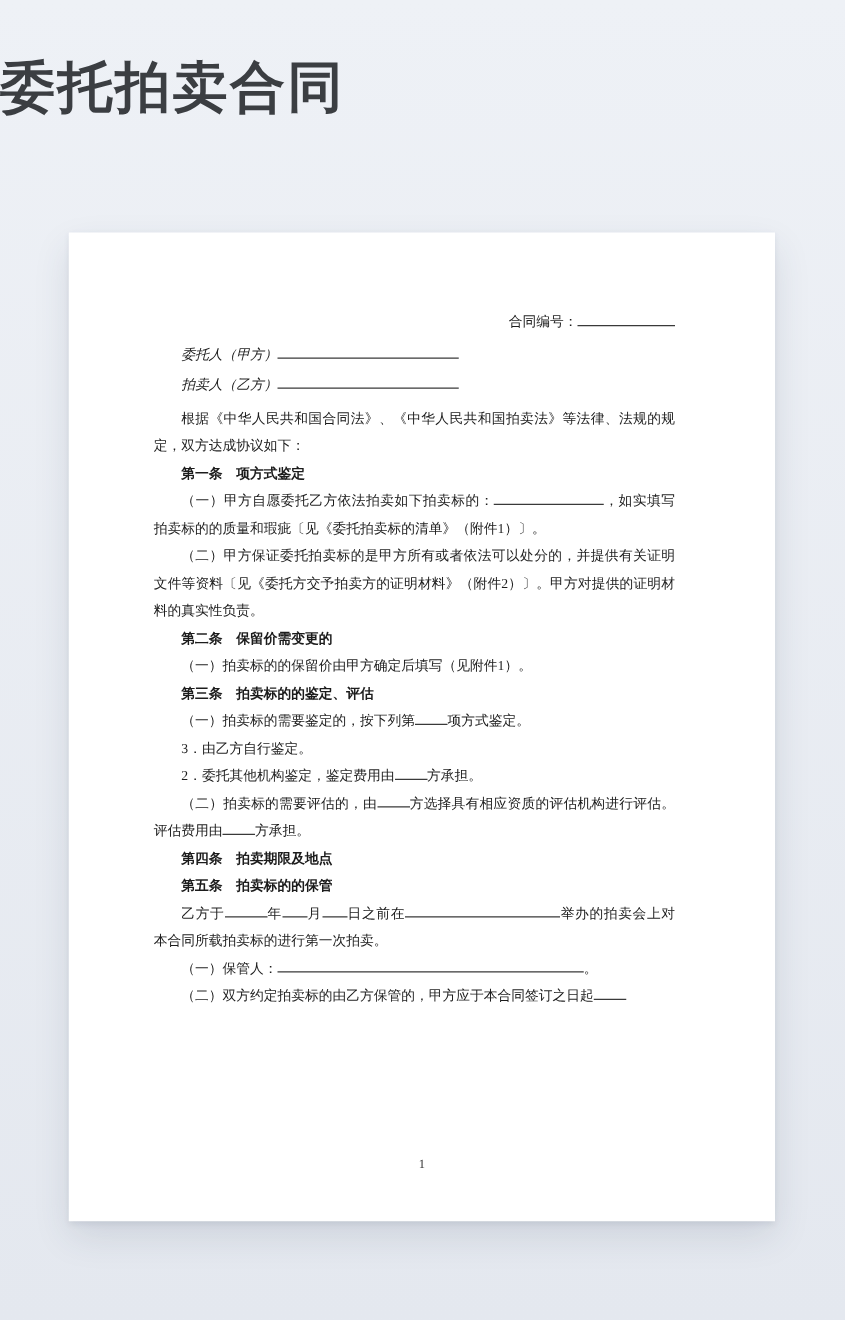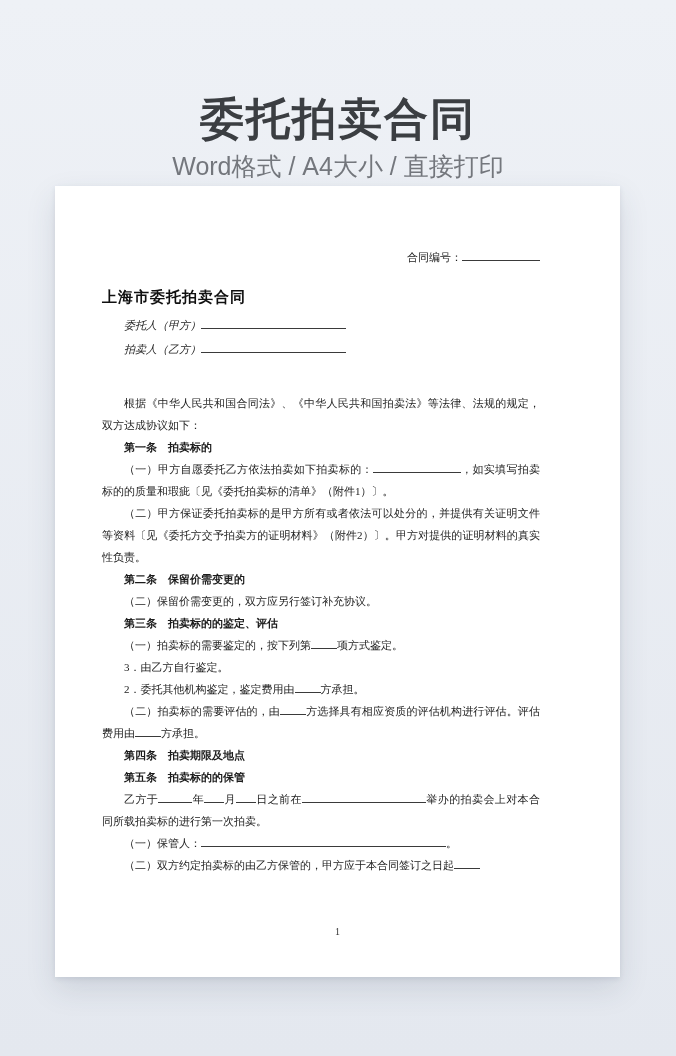--- a/index.html
+++ b/index.html
@@ -5,77 +5,75 @@
   :root{
     --bg-top:#eef1f6; --bg-bottom:#e4e8ef;
     --title:#3b3e42; --subtitle:#74777d; --text:#1c1c1c; --blank:#3a3a3a;
   }
   html,body{margin:0;padding:0;}
   body{
     width:676px;height:1056px;position:relative;overflow:hidden;
     background:linear-gradient(180deg,var(--bg-top) 0%,var(--bg-bottom) 100%);
     font-family:"Liberation Sans","DejaVu Sans",sans-serif;
   }
-  .header{padding-top:94px;text-align:center;}
+  .header{padding-top:46px;}
   .header h1{margin:0;font-size:44px;line-height:50px;font-weight:700;color:var(--title);letter-spacing:2px;}
   .header p{margin:8px 0 0;font-size:25px;line-height:28px;color:var(--subtitle);}
   .sheet{
     position:absolute;left:55px;top:186px;width:565px;height:791px;background:#ffffff;
     box-shadow:0 2px 5px rgba(50,60,85,.10),0 12px 28px rgba(50,60,85,.13);
   }
   .sheet-inner{
     position:relative;height:100%;box-sizing:border-box;
-    padding:62px 80px 0 47px;
+    padding:62px 80px 0 68px;
     font-family:"Liberation Serif","DejaVu Serif",serif;
     color:var(--text);font-size:11px;
   }
   .contract-no{text-align:right;line-height:14px;white-space:nowrap;}
   .doc-title{
     margin:24px 0 0;font-size:15px;line-height:18px;font-weight:700;color:#101010;
     font-family:"Liberation Sans","DejaVu Sans",sans-serif;letter-spacing:1px;
   }
   .fields{margin-top:7px;font-style:italic;}
   .fields .para{margin:0;line-height:24px;text-indent:2em;text-align:left;}
-  .doc-body{margin-top:31px;}
+  .doc-body{margin-top:4px;}
   .doc-body .para{margin:0;line-height:22px;text-align:justify;text-indent:2em;}
   .doc-body .para.heading{font-weight:700;}
   .blank{
     display:inline-block;height:12px;vertical-align:baseline;
     border-bottom:1px solid var(--blank);
   }
   .pageno{
     position:absolute;left:0;right:0;bottom:40px;text-align:center;
     font-size:10px;color:#333;font-family:"Liberation Serif","DejaVu Serif",serif;
   }
 </style>
 </head>
 <body>
 
 <div class="header">
   <h1>委托拍卖合同</h1>
-  <p>Word格式 / A4大小 / 直接打印</p>
 </div>
 
 <div class="sheet">
   <div class="sheet-inner">
     <div class="contract-no">
       <span>合同编号：</span><span class="blank" style="width: 78px;"></span>
     </div>
-    <h2 class="doc-title">上海市委托拍卖合同</h2>
     <div class="fields">
         <p class="para field"><span>委托人（甲方）</span><span class="blank" style="width: 145px;"></span></p>
         <p class="para field"><span>拍卖人（乙方）</span><span class="blank" style="width: 145px;"></span></p>
       </div>
     <div class="doc-body">
         <p class="para body"><span>根据《中华人民共和国合同法》、《中华人民共和国拍卖法》等法律、法规的规定，双方达成协议如下：</span></p>
-        <p class="para heading"><span>第一条　拍卖标的</span></p>
+        <p class="para heading"><span>第一条　项方式鉴定</span></p>
         <p class="para body"><span>（一）甲方自愿委托乙方依法拍卖如下拍卖标的：</span><span class="blank" style="width: 88px;"></span><span>，如实填写拍卖标的的质量和瑕疵〔见《委托拍卖标的清单》（附件1）〕。</span></p>
         <p class="para body"><span>（二）甲方保证委托拍卖标的是甲方所有或者依法可以处分的，并提供有关证明文件等资料〔见《委托方交予拍卖方的证明材料》（附件2）〕。甲方对提供的证明材料的真实性负责。</span></p>
         <p class="para heading"><span>第二条　保留价需变更的</span></p>
-        <p class="para body"><span>（二）保留价需变更的，双方应另行签订补充协议。</span></p>
+        <p class="para body"><span>（一）拍卖标的的保留价由甲方确定后填写（见附件1）。</span></p>
         <p class="para heading"><span>第三条　拍卖标的的鉴定、评估</span></p>
         <p class="para body"><span>（一）拍卖标的需要鉴定的，按下列第</span><span class="blank" style="width: 26px;"></span><span>项方式鉴定。</span></p>
         <p class="para body"><span>3．由乙方自行鉴定。</span></p>
         <p class="para body"><span>2．委托其他机构鉴定，鉴定费用由</span><span class="blank" style="width: 26px;"></span><span>方承担。</span></p>
         <p class="para body"><span>（二）拍卖标的需要评估的，由</span><span class="blank" style="width: 26px;"></span><span>方选择具有相应资质的评估机构进行评估。评估费用由</span><span class="blank" style="width: 26px;"></span><span>方承担。</span></p>
         <p class="para heading"><span>第四条　拍卖期限及地点</span></p>
         <p class="para heading"><span>第五条　拍卖标的的保管</span></p>
         <p class="para body"><span>乙方于</span><span class="blank" style="width: 34px;"></span><span>年</span><span class="blank" style="width: 20px;"></span><span>月</span><span class="blank" style="width: 20px;"></span><span>日之前在</span><span class="blank" style="width: 124px;"></span><span>举办的拍卖会上对本合同所载拍卖标的进行第一次拍卖。</span></p>
         <p class="para body"><span>（一）保管人：</span><span class="blank" style="width: 245px;"></span><span>。</span></p>
         <p class="para body"><span>（二）双方约定拍卖标的由乙方保管的，甲方应于本合同签订之日起</span><span class="blank" style="width: 26px;"></span></p>

